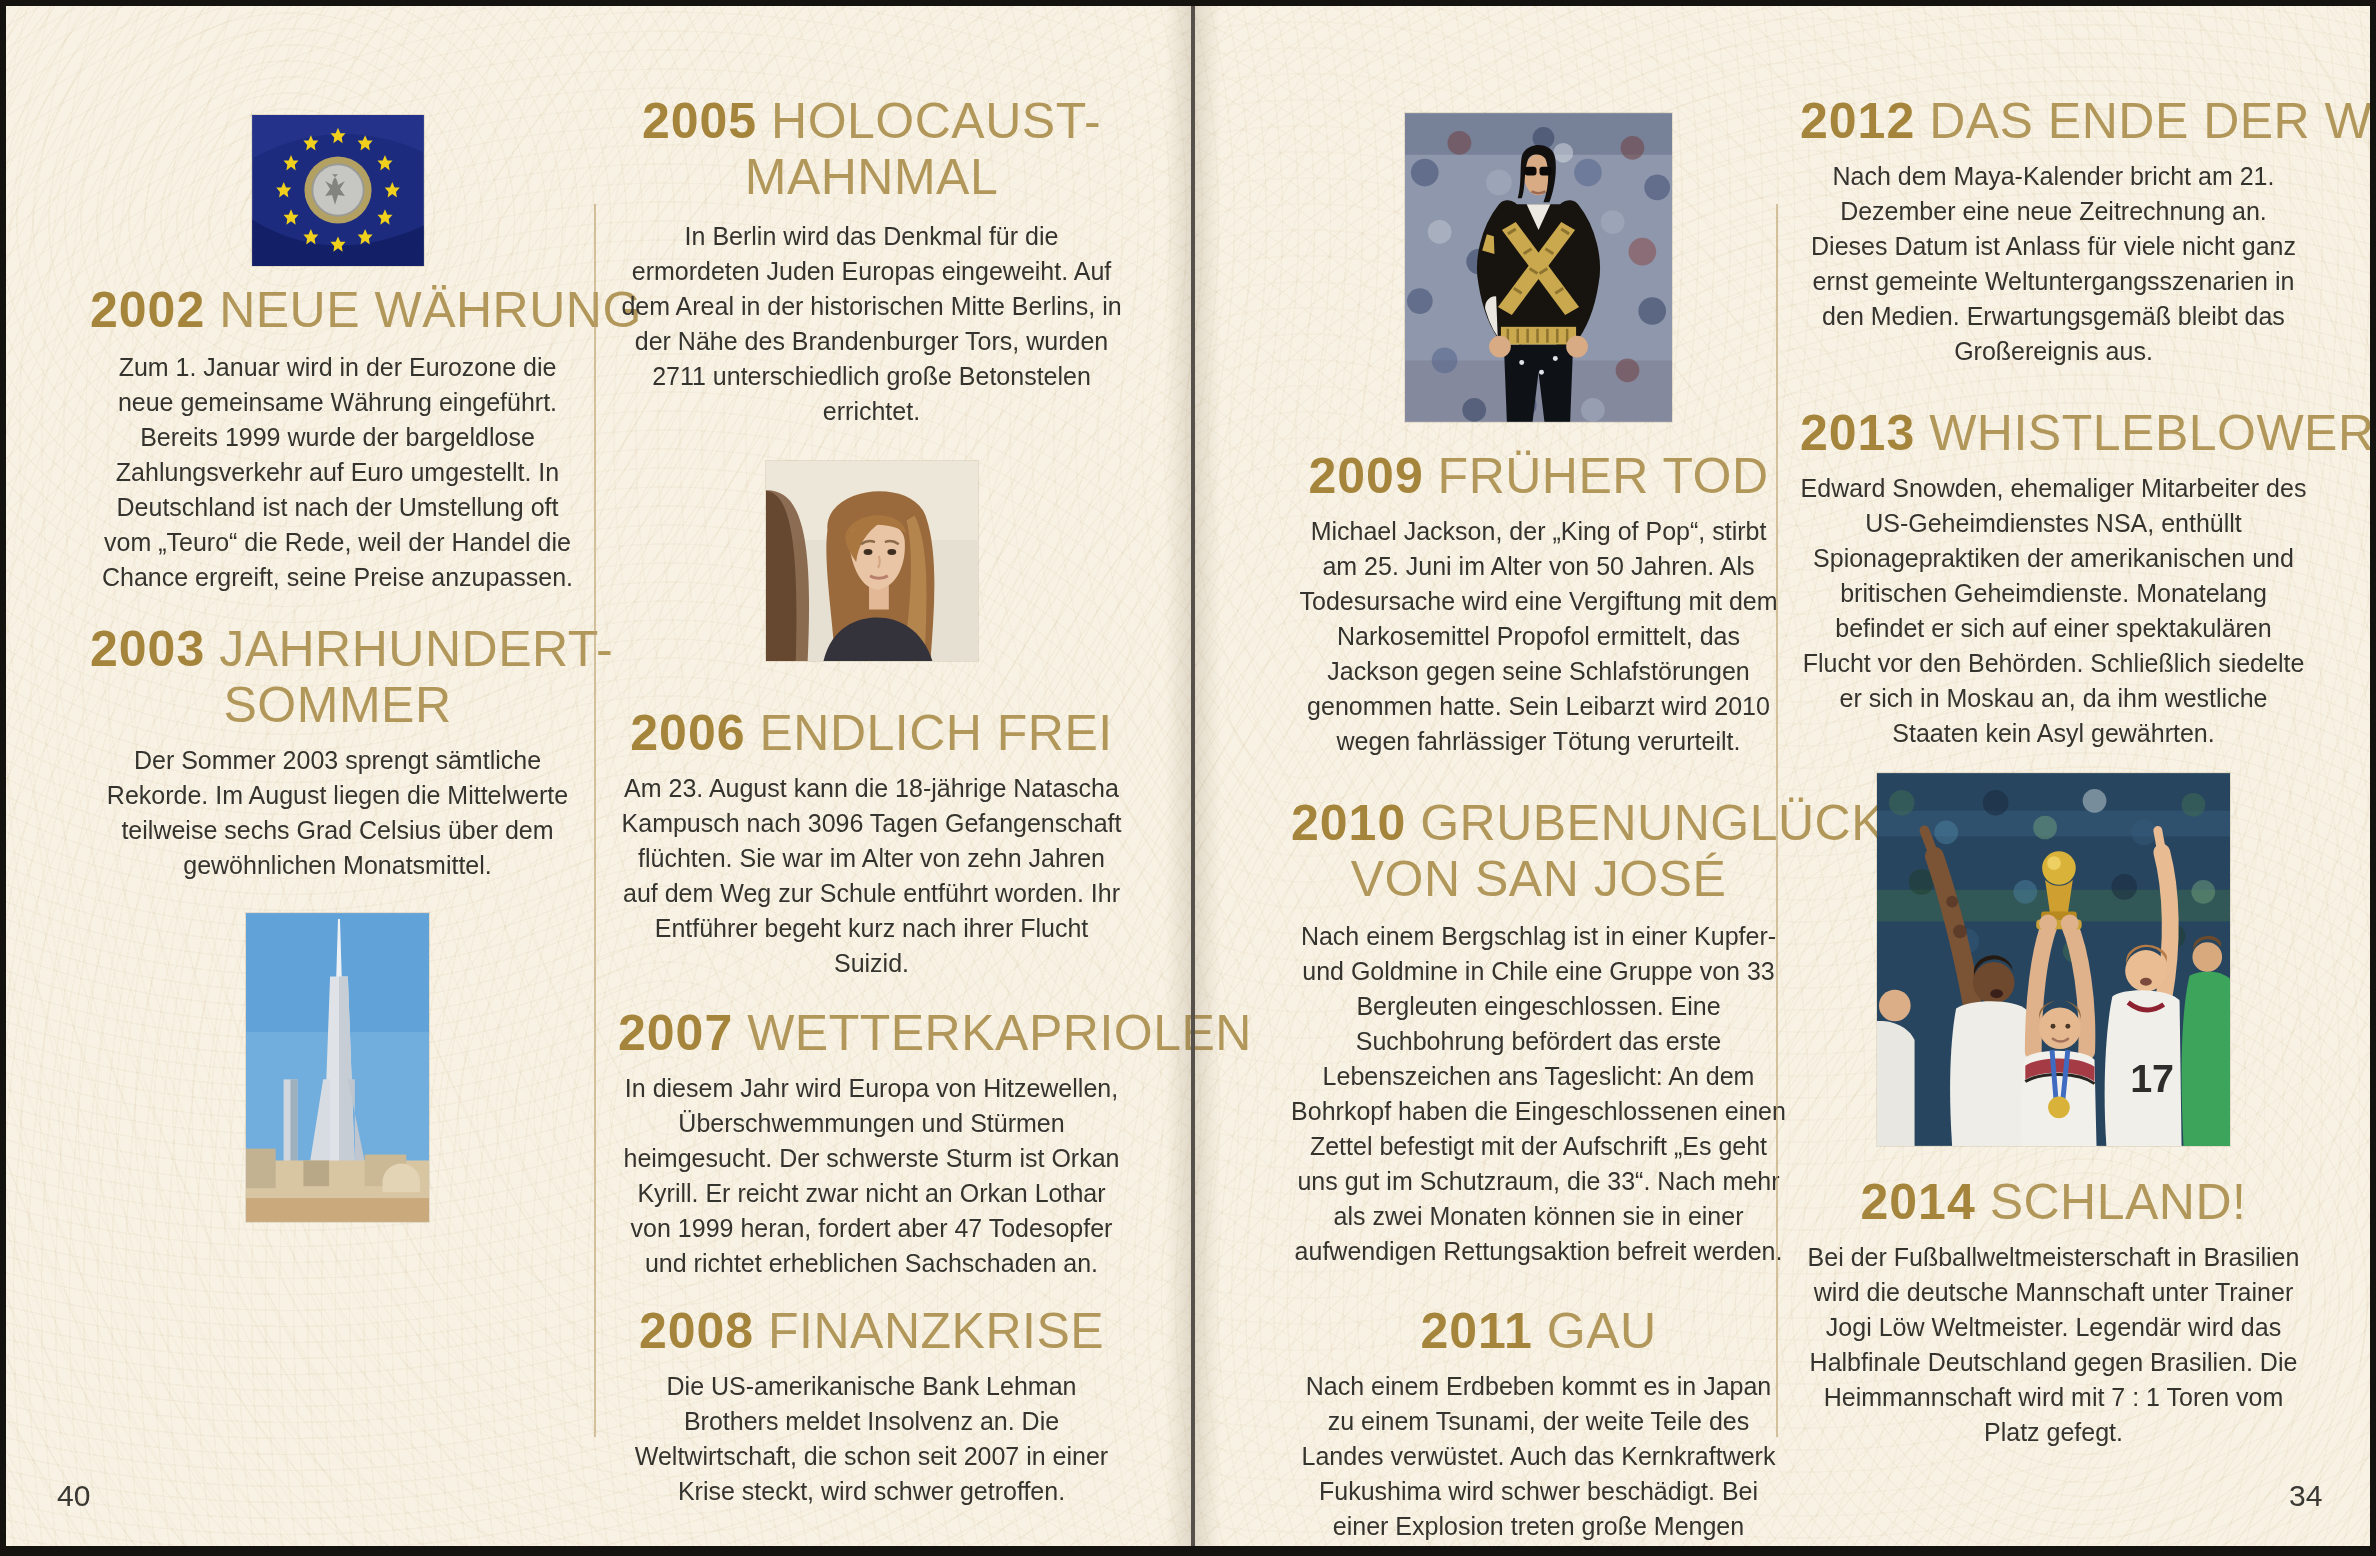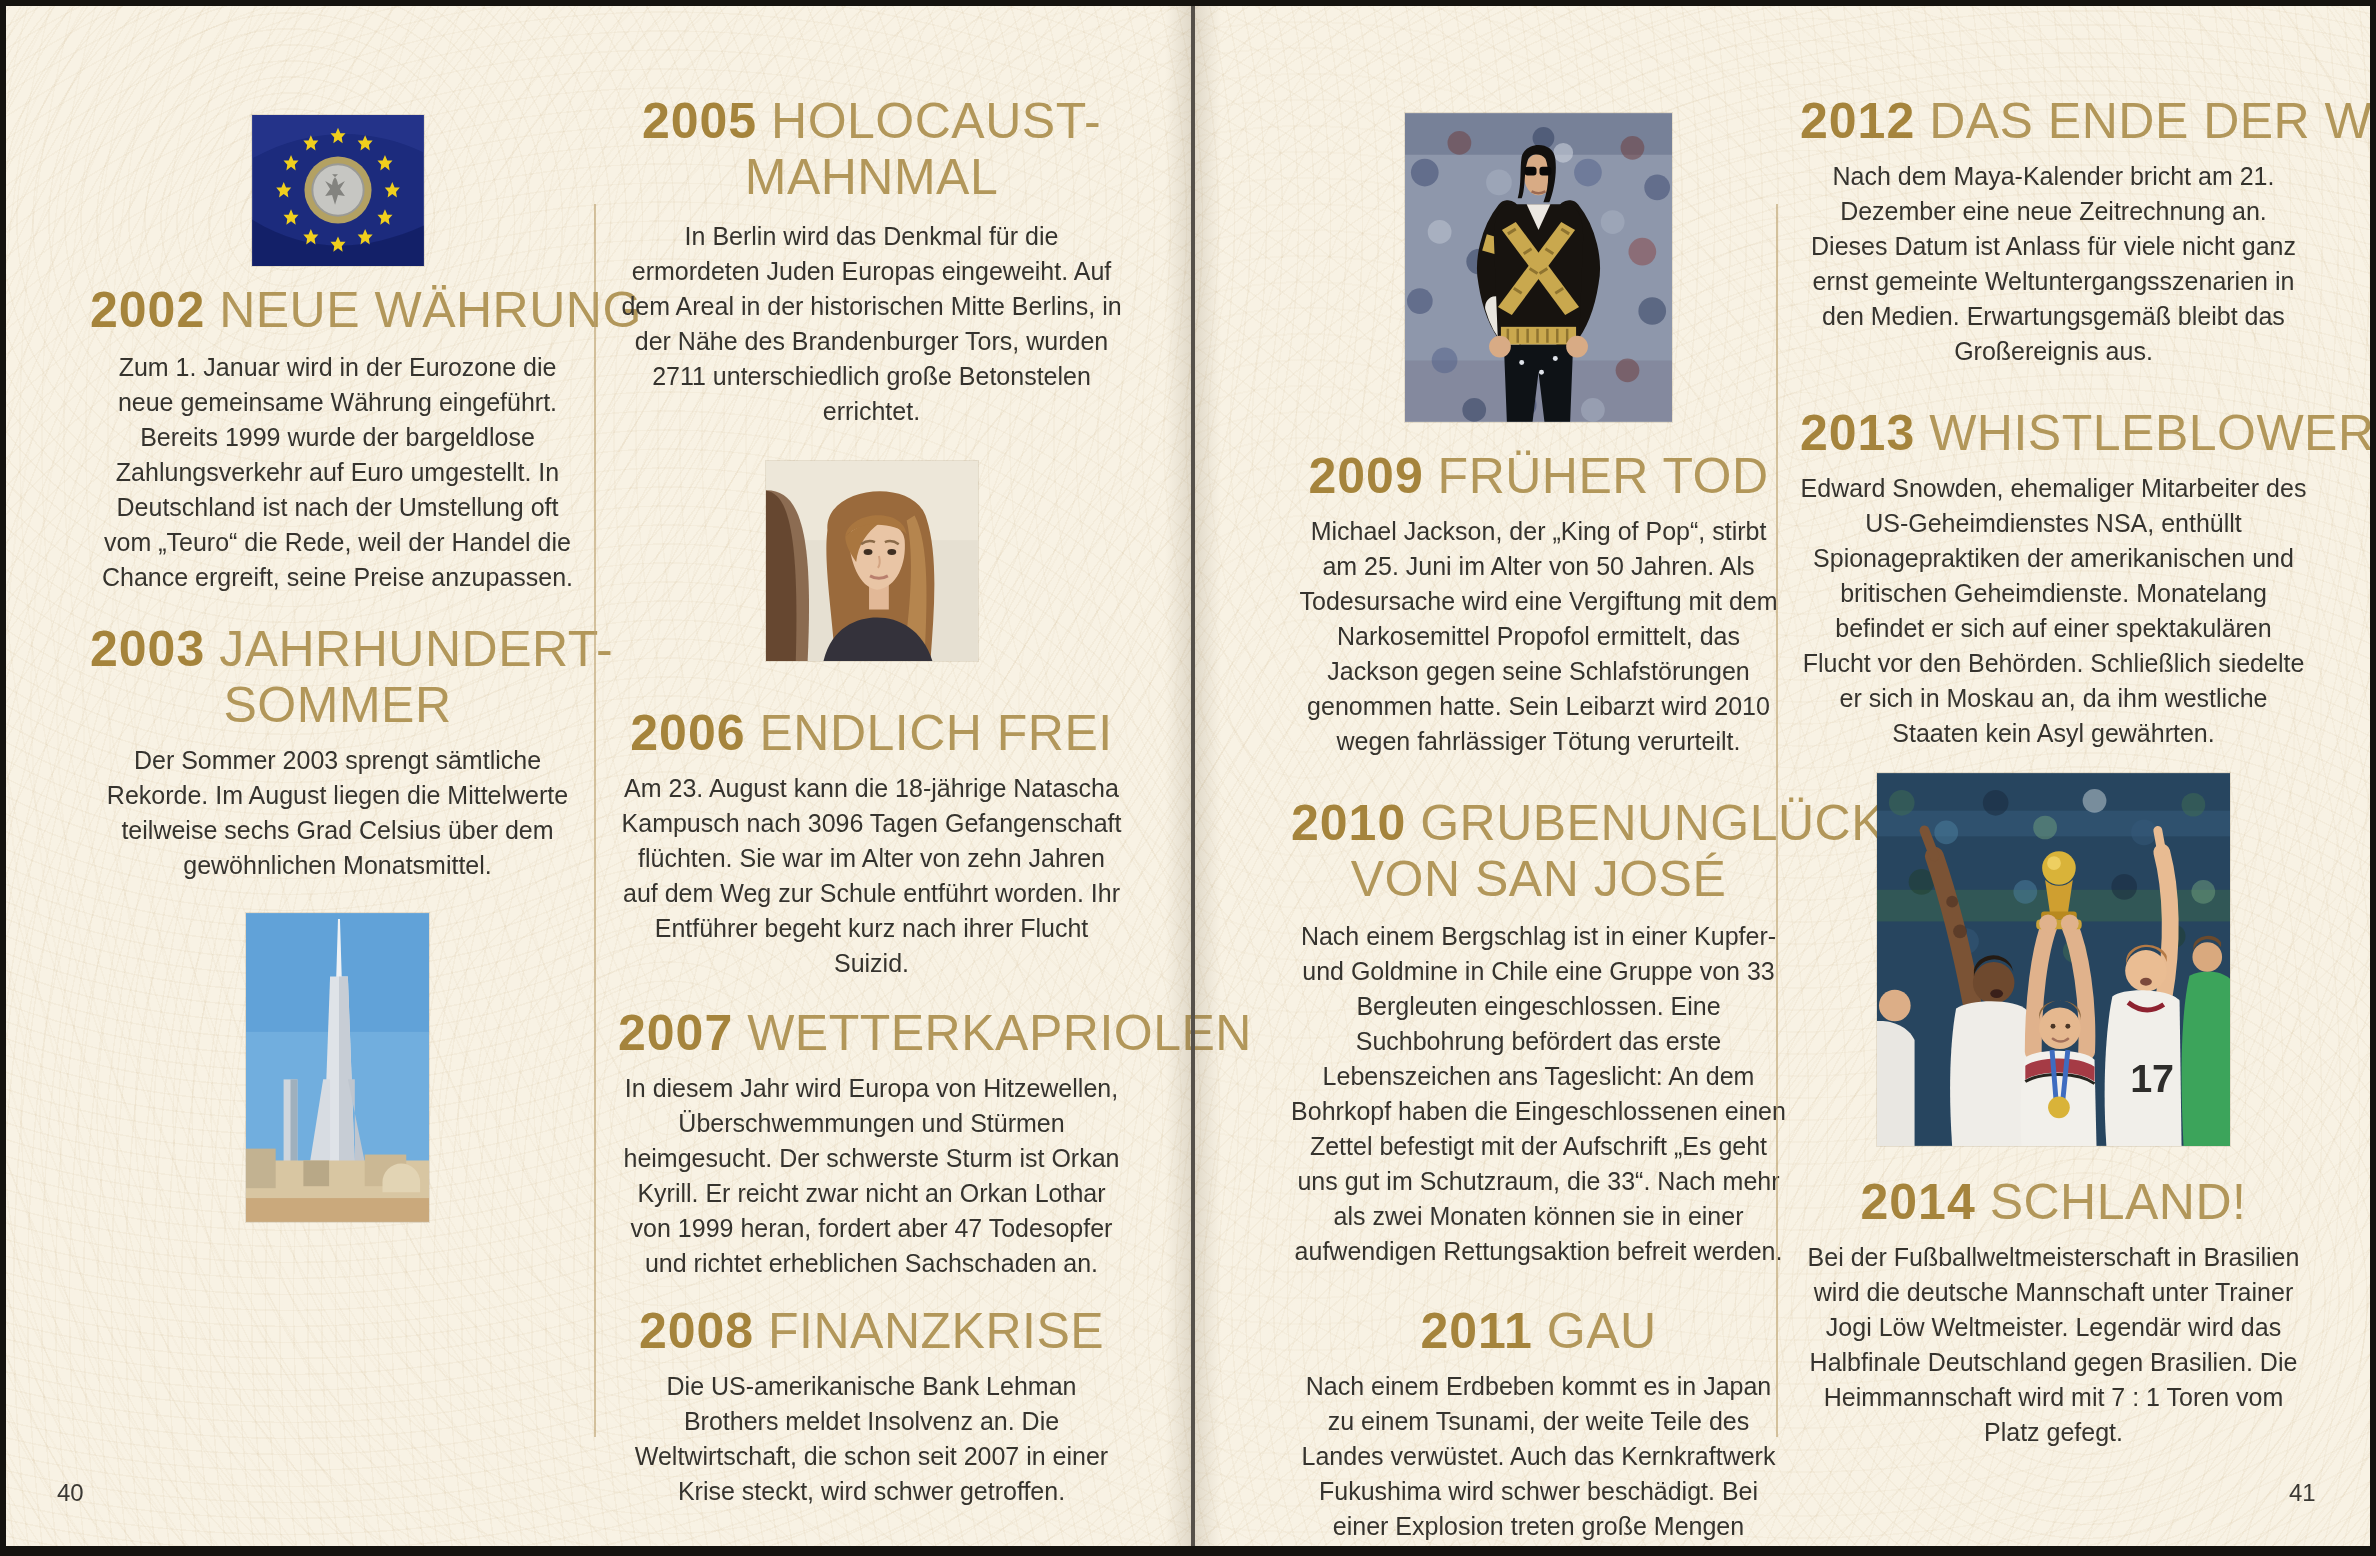--- a/index.html
+++ b/index.html
@@ -19,21 +19,21 @@
       #f8f2e4;
   }
   .col{position:absolute;top:0;}
   .heading{margin:0;text-align:center;font-size:50px;line-height:1.12;white-space:nowrap;}
   .heading .yr{color:#a5843c;font-weight:bold;letter-spacing:1px;}
   .heading .ttl{color:#b2975a;font-weight:normal;letter-spacing:0.5px;}
   .heading .l2{display:block;white-space:nowrap;}
   .body{margin:0;text-align:center;color:#35332e;font-size:25px;line-height:1.4;}
   figure{margin:0;}
   .photo{display:block;margin:0 auto;box-shadow:0 0 0 1px rgba(120,100,70,0.15);}
-  .pagenum{position:absolute;color:#3a3833;font-size:24px;}
+  .pagenum{position:absolute;color:#3a3833;font-size:30px;}
   .rule{position:absolute;top:198px;width:2px;height:1233px;background:rgba(186,160,110,0.6);}
   .spine{position:absolute;top:0;height:1556px;width:4px;left:1185px;background:#56514a;}
   .spine-shade-l{position:absolute;top:0;height:1556px;width:26px;left:1159px;background:linear-gradient(to right, rgba(120,105,80,0) , rgba(120,105,80,0.18));}
   .spine-shade-r{position:absolute;top:0;height:1556px;width:26px;left:1189px;background:linear-gradient(to left, rgba(120,105,80,0) , rgba(120,105,80,0.18));}
 </style>
 </head>
 <body>
 
 <div class="spread">
 
@@ -318,15 +318,15 @@
     <p class="body" style="margin-top:10px;">Bei der Fußballweltmeisterschaft in Brasilien wird die deutsche Mannschaft unter Trainer Jogi Löw Weltmeister. Legendär wird das Halbfinale Deutschland gegen Brasilien. Die Heimmannschaft wird mit 7 : 1 Toren vom Platz gefegt.</p>
   </div>
 
   <div class="rule" style="left:588px;"></div>
   <div class="rule" style="left:1770px;"></div>
   <div class="spine-shade-l"></div>
   <div class="spine-shade-r"></div>
   <div class="spine"></div>
 
   <div class="pagenum" style="left:51px;top:1473px;">40</div>
-  <div class="pagenum" style="left:2283px;top:1473px;">41</div>
+  <div class="pagenum" style="left:2283px;top:1473px;">34</div>
 </div>
 
 
 </body></html>

